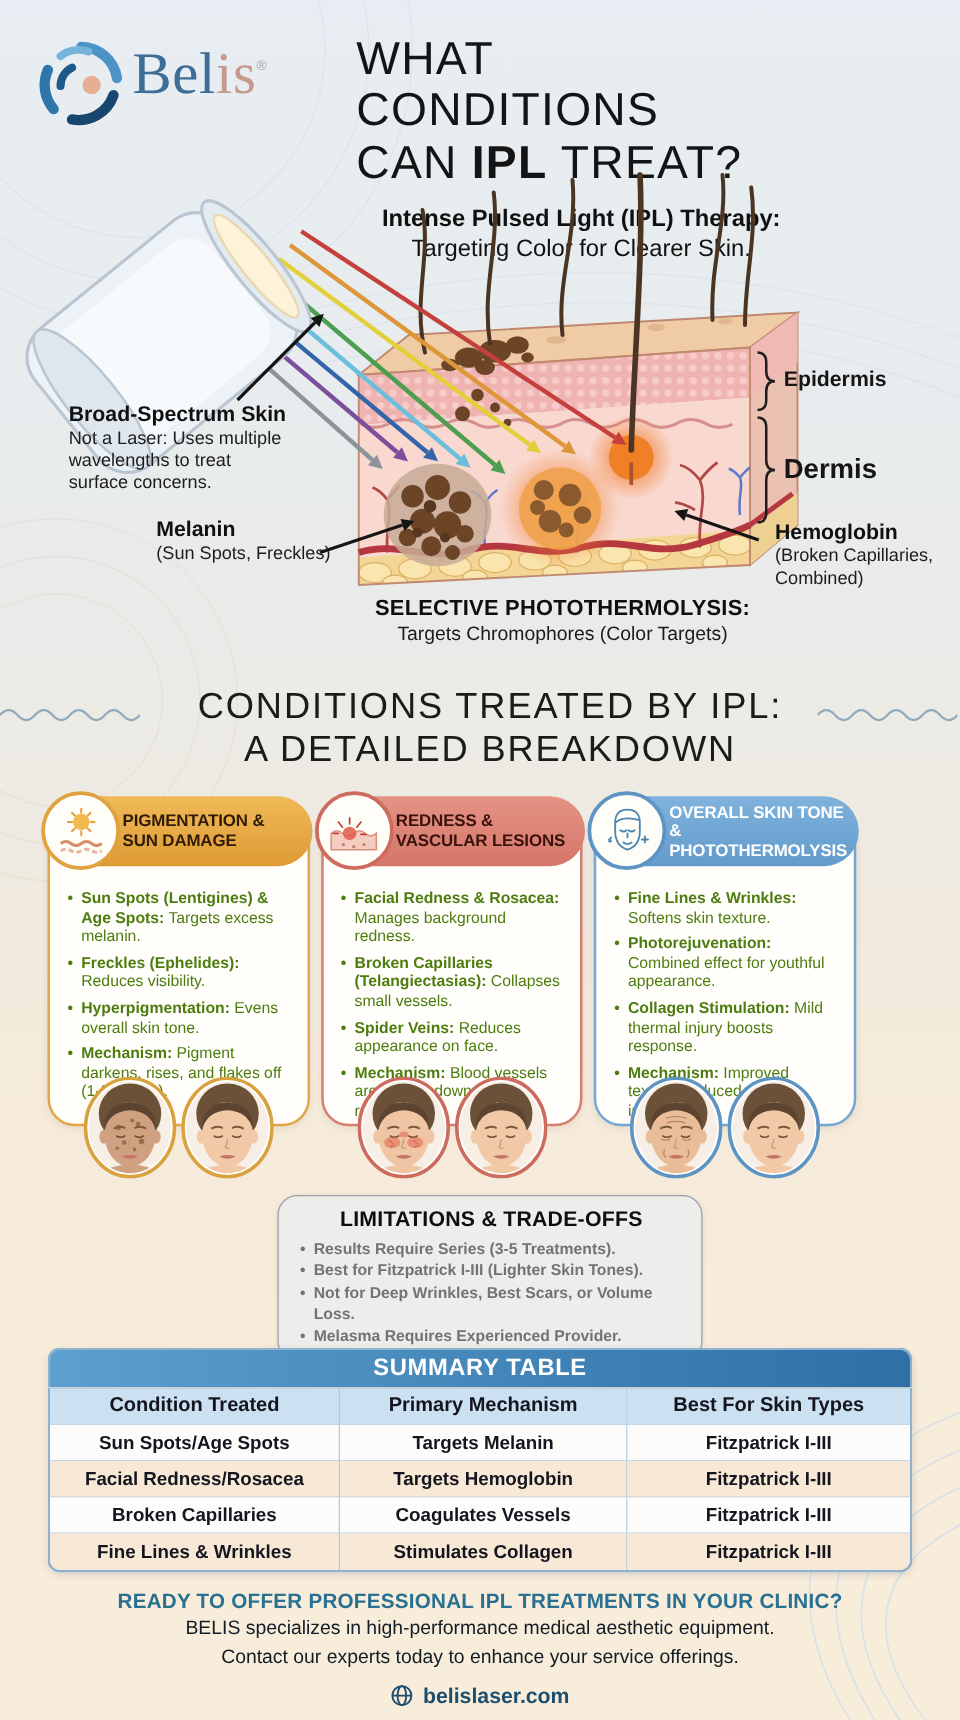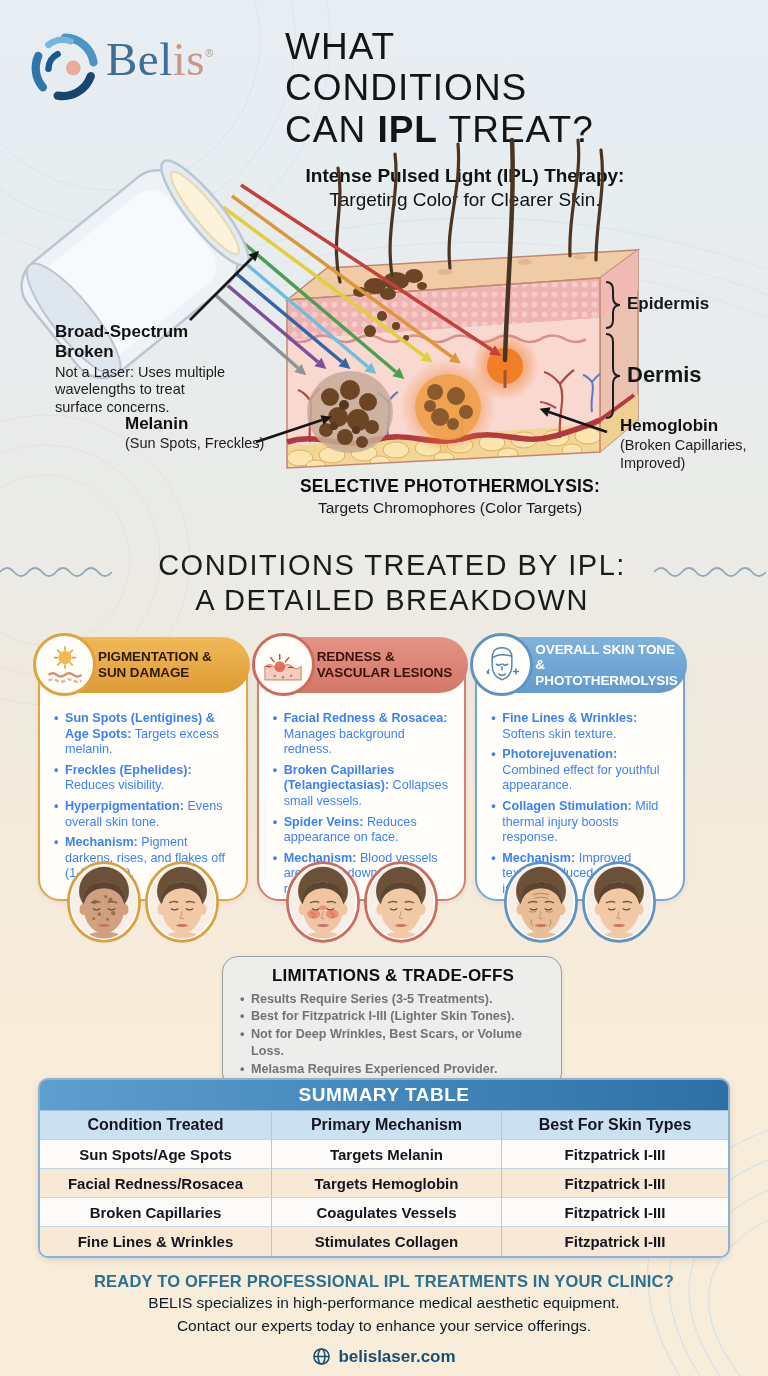--- a/index.html
+++ b/index.html
@@ -68,21 +68,21 @@
   .card-2 .pill-title { color:#3A120C; }
   .card-3 .pill-title { color:#FFFFFF; }
   .icon-circle { position:absolute; left:-7px; top:-14px; width:63px; height:63px;
     border-radius:50%; background:#FFFDF8; border:3px solid; display:flex;
     align-items:center; justify-content:center; z-index:2; }
   .card-1 .icon-circle { border-color:#DFA23F; }
   .card-2 .icon-circle { border-color:#CC6B5E; }
   .card-3 .icon-circle { border-color:#5E94C4; }
   .card ul { list-style:none; margin-top:2px; }
   .card li { position:relative; padding-left:11px; font-size:12.6px; line-height:1.24;
-    margin-bottom:5px; color:#3b82f6; }
+    margin-bottom:5px; color:#4d7c0f; }
   .card li::before { content:"•"; position:absolute; left:0; top:0; font-weight:bold; }
   .card li .b { font-weight:bold; }
   .faces { position:absolute; left:0; right:0; bottom:-44px; display:flex;
     justify-content:center; gap:4px; }
   .face-slot { display:inline-block; width:74px; height:82px; }
 
   
   .limits { left:222px; top:956px; width:340px; background:#EDEDEB;
     border:1.5px solid #9AA0A4; border-radius:16px; padding:9px 14px 10px 16px;
     box-shadow:0 2px 4px rgba(100,100,100,.15); }
@@ -334,30 +334,30 @@
           <polygon points="539.5462701837373,298.74009316680593 550.629953416597,297.27313509186865 547.370046583403,306.72686490813135" fill="#151515"></polygon>
         </g>
 
       <g fill="none" stroke="#1e1e1e" stroke-width="2">
         <path d="M606,172 Q613,172 613,180 L613,187 Q613,195 620,195 Q613,195 613,203 L613,210 Q613,218 606,218"></path>
         <path d="M606,224 Q613,224 613,232 L613,258 Q613,266 620,266 Q613,266 613,274 L613,300 Q613,308 606,308"></path>
       </g>
     </svg>
 
     <div class="dlabel lbl-broad">
-      <div class="t">Broad-Spectrum Broken</div>
+      <div class="t">Broad-Spectrum Skin</div>
       <div class="d">Not a Laser: Uses multiple wavelengths to treat surface concerns.</div>
     </div>
     <div class="dlabel lbl-melanin">
       <div class="t">Melanin</div>
       <div class="d">(Sun Spots, Freckles)</div>
     </div>
     <div class="dlabel lbl-hemo">
       <div class="t">Hemoglobin</div>
-      <div class="d">(Broken Capillaries, Improved)</div>
+      <div class="d">(Broken Capillaries, Combined)</div>
     </div>
     <div class="dlabel lbl-epi t" style="font-weight:bold;font-size:17px">Epidermis</div>
     <div class="dlabel lbl-derm" style="font-weight:bold;font-size:22px">Dermis</div>
     <div class="caption">
       <div class="t">SELECTIVE PHOTOTHERMOLYSIS:</div>
       <div class="s">Targets Chromophores (Color Targets)</div>
     </div>
   </div>
 
   <div class="layer section-heading">

